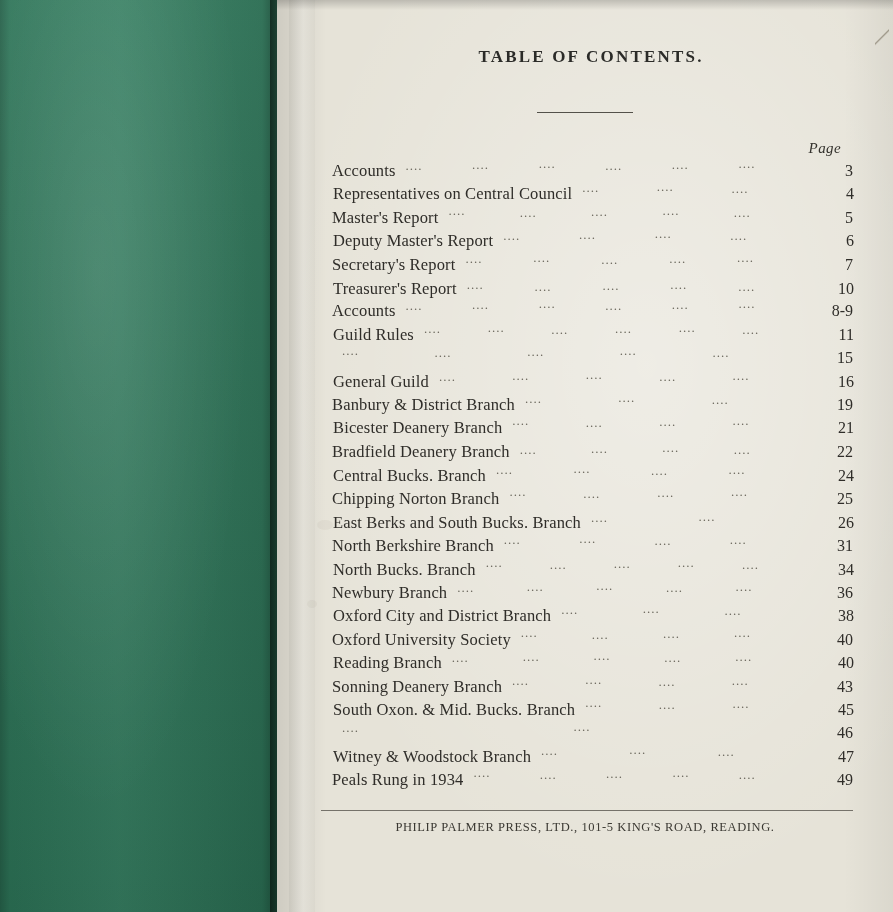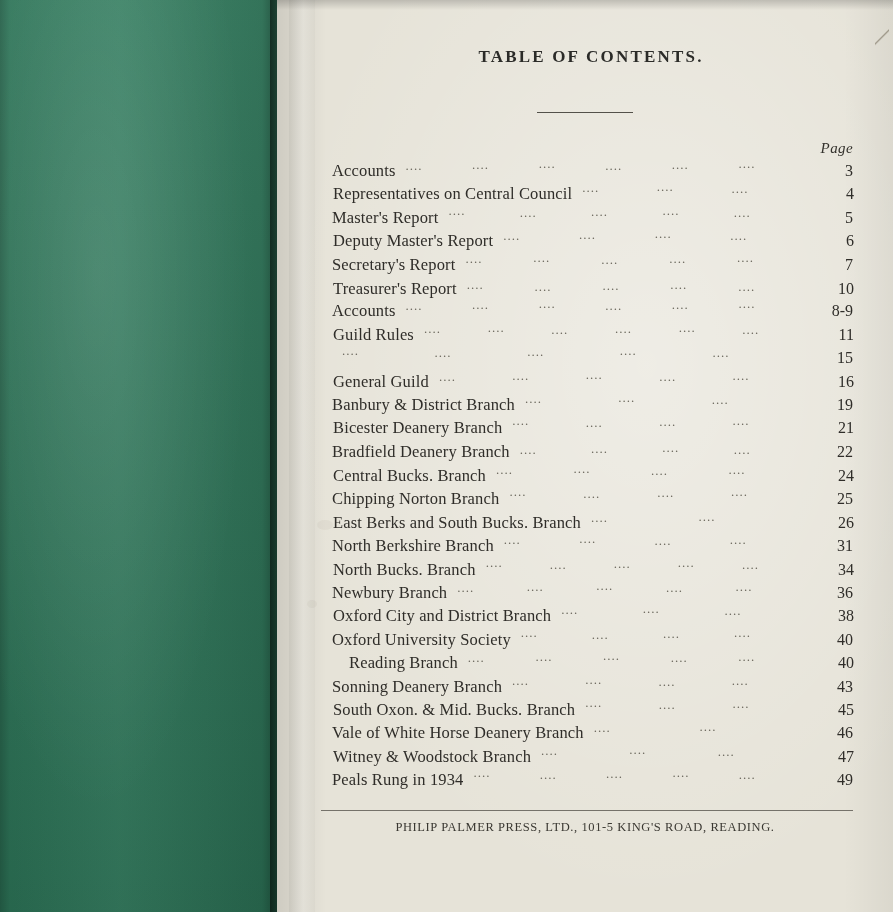--- a/index.html
+++ b/index.html
@@ -95,21 +95,21 @@
     position: absolute;
     left: 50%;
     transform: translateX(-50%);
     top: 112px;
     width: 96px;
     height: 0;
     border-top: 1.6px solid #53514a;
   }
   .page-col-label {
     position: absolute;
-    right: 40px;
+    right: 52px;
     top: 140px;
     font-style: italic;
     font-size: 15px;
     color: #34322d;
     letter-spacing: 0.4px;
   }
   .toc-list {
     position: absolute;
     left: 55px;
     right: 40px;
@@ -404,21 +404,21 @@
         <div class="toc-row" style="transform: translate(0px, 0.8px);">
           <div class="toc-entry">Oxford University Society</div>
           <div class="leaders">
             <span style="left: 0%; bottom: 4px;">....</span>
             <span style="left: 25%; bottom: 2px;">....</span>
             <span style="left: 50%; bottom: 3px;">....</span>
             <span style="left: 75%; bottom: 4px;">....</span>
           </div>
           <div class="toc-page">40</div>
         </div>
-        <div class="toc-row" style="transform: translate(1px, 0.84px); margin-left: 16px;">
+        <div class="toc-row" style="transform: translate(1px, 0.84px);">
           <div class="toc-entry">Reading Branch</div>
           <div class="leaders">
             <span style="left: 0%; bottom: 2px;">....</span>
             <span style="left: 20%; bottom: 3px;">....</span>
             <span style="left: 40%; bottom: 4px;">....</span>
             <span style="left: 60%; bottom: 2px;">....</span>
             <span style="left: 80%; bottom: 3px;">....</span>
           </div>
           <div class="toc-page">40</div>
         </div>
@@ -435,21 +435,20 @@
         <div class="toc-row" style="transform: translate(1px, 0.92px);">
           <div class="toc-entry">South Oxon. &amp; Mid. Bucks. Branch</div>
           <div class="leaders">
             <span style="left: 0%; bottom: 4px;">....</span>
             <span style="left: 33.3333%; bottom: 2px;">....</span>
             <span style="left: 66.6667%; bottom: 3px;">....</span>
           </div>
           <div class="toc-page">45</div>
         </div>
         <div class="toc-row" style="transform: translate(0px, 0.96px);">
-          <div class="toc-entry">Vale of White Horse Deanery Branch</div>
           <div class="leaders">
             <span style="left: 0%; bottom: 2px;">....</span>
             <span style="left: 50%; bottom: 3px;">....</span>
           </div>
           <div class="toc-page">46</div>
         </div>
         <div class="toc-row" style="transform: translate(1px, 1px);">
           <div class="toc-entry">Witney &amp; Woodstock Branch</div>
           <div class="leaders">
             <span style="left: 0%; bottom: 3px;">....</span>

